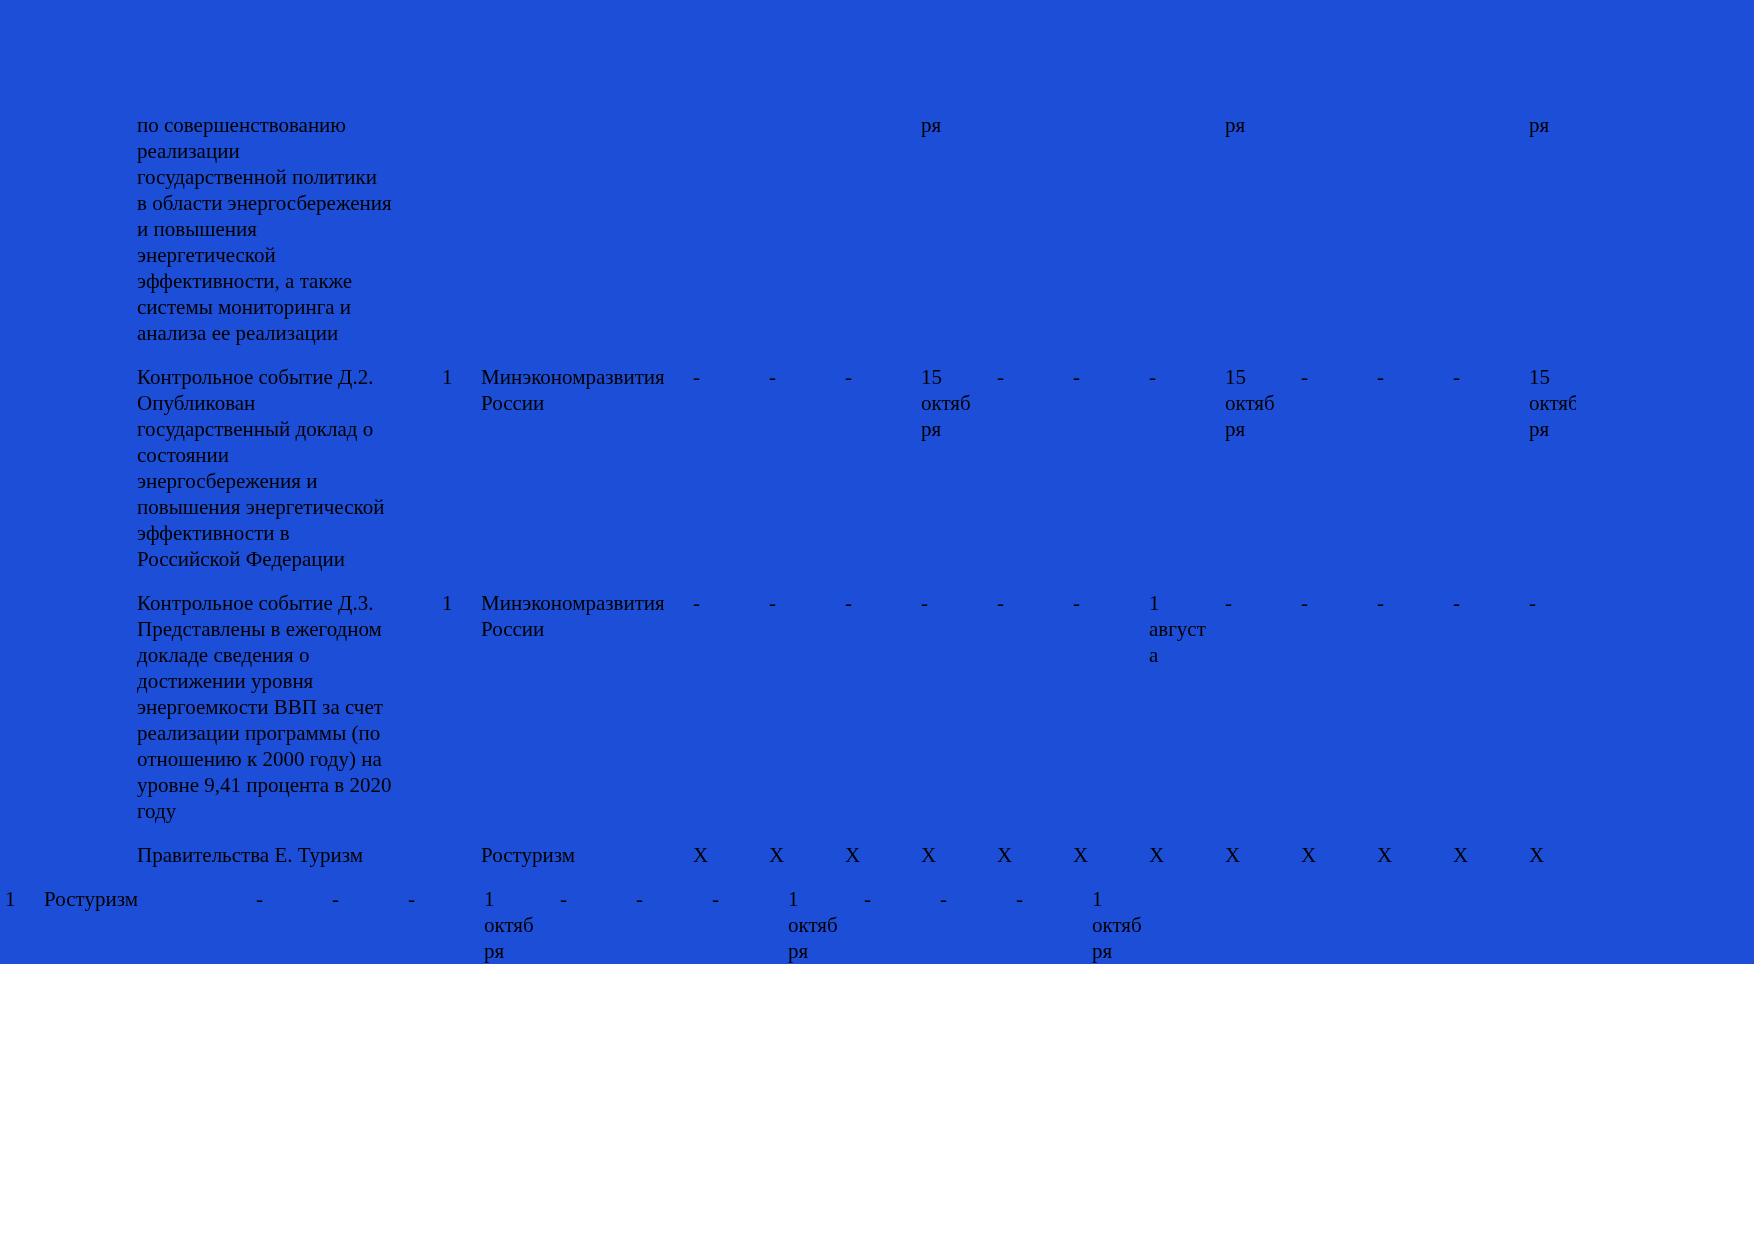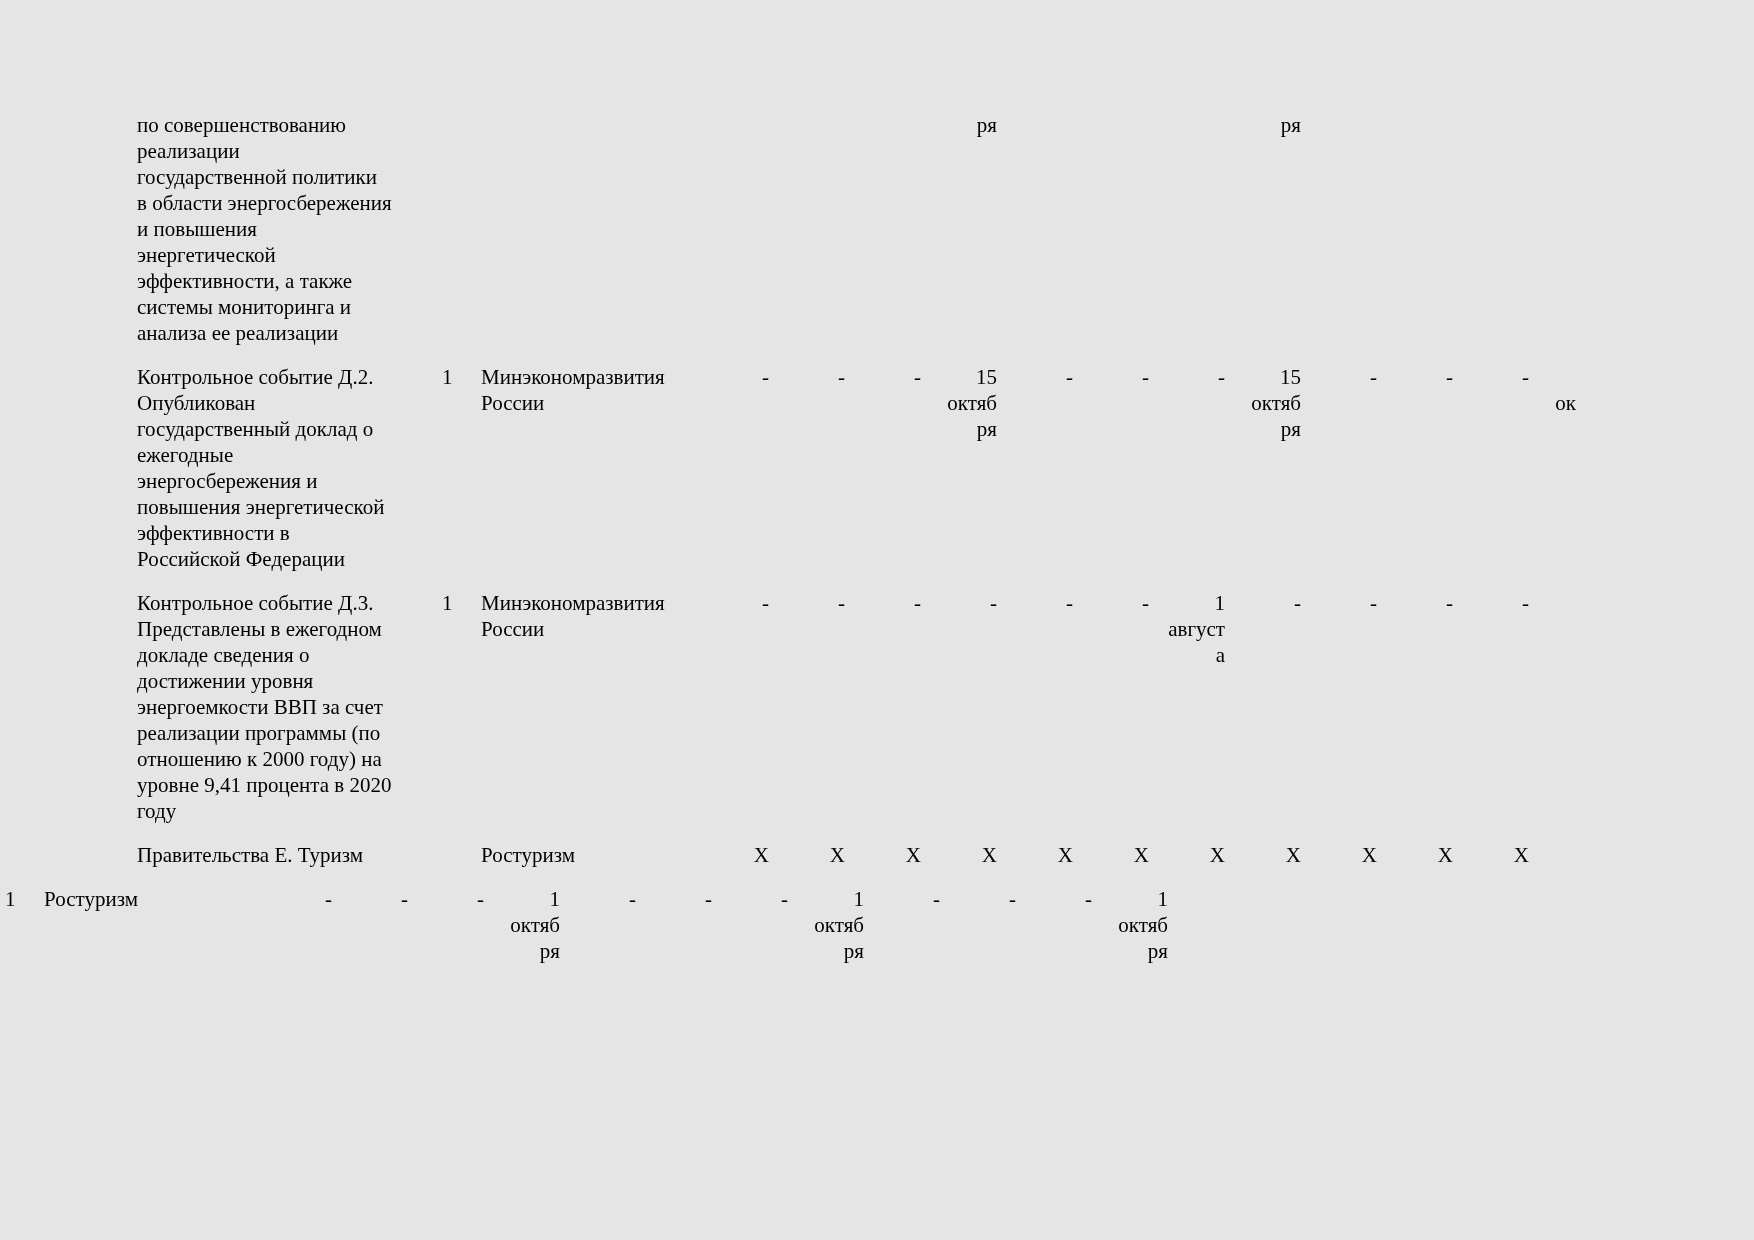--- a/index.html
+++ b/index.html
@@ -4,29 +4,29 @@
 <style>
   * { box-sizing: border-box; }
   html, body { margin: 0; padding: 0; }
   body {
     width: 1754px; height: 1240px;
     background: #ffffff;
     font-family: "Liberation Serif", "DejaVu Serif", serif;
     font-size: 21px; line-height: 26px;
     color: #000000;
   }
-  .page { position: relative; width: 1754px; height: 1240px; overflow: hidden; background: #e5e5e5; }
+  .page { position: relative; width: 1754px; height: 964px; overflow: hidden; background: #1d4ed8; }
   
   .table-clip { position: absolute; top: 112px; left: 0; width: 1576px; overflow: hidden; }
   .trow { display: flex; align-items: flex-start; margin-bottom: 18px; width: 1605px; }
   .c { white-space: pre-line; flex: 0 0 auto; }
   .c-desc   { width: 300px; margin-left: 137px; }
   .c-num    { width: 44px; padding-left: 5px; }
   .c-agency { width: 212px; }
-  .c-data   { width: 76px; text-align: right; }
+  .c-data   { width: 76px; text-align: left; }
 </style>
 </head>
 <body>
 
 <div class="page">
   <div class="table-clip">
 
     <div class="trow">
       <div class="c c-desc">по совершенствованию
 реализации
@@ -50,21 +50,21 @@
       <div class="c c-data"></div>
       <div class="c c-data"></div>
       <div class="c c-data"></div>
       <div class="c c-data">ря</div>
     </div>
 
     <div class="trow">
       <div class="c c-desc">Контрольное событие Д.2.
 Опубликован
 государственный доклад о
-ежегодные
+состоянии
 энергосбережения и
 повышения энергетической
 эффективности в
 Российской Федерации</div>
       <div class="c c-num">1</div>
       <div class="c c-agency">Минэкономразвития
 России</div>
       <div class="c c-data">-</div>
       <div class="c c-data">-</div>
       <div class="c c-data">-</div>

